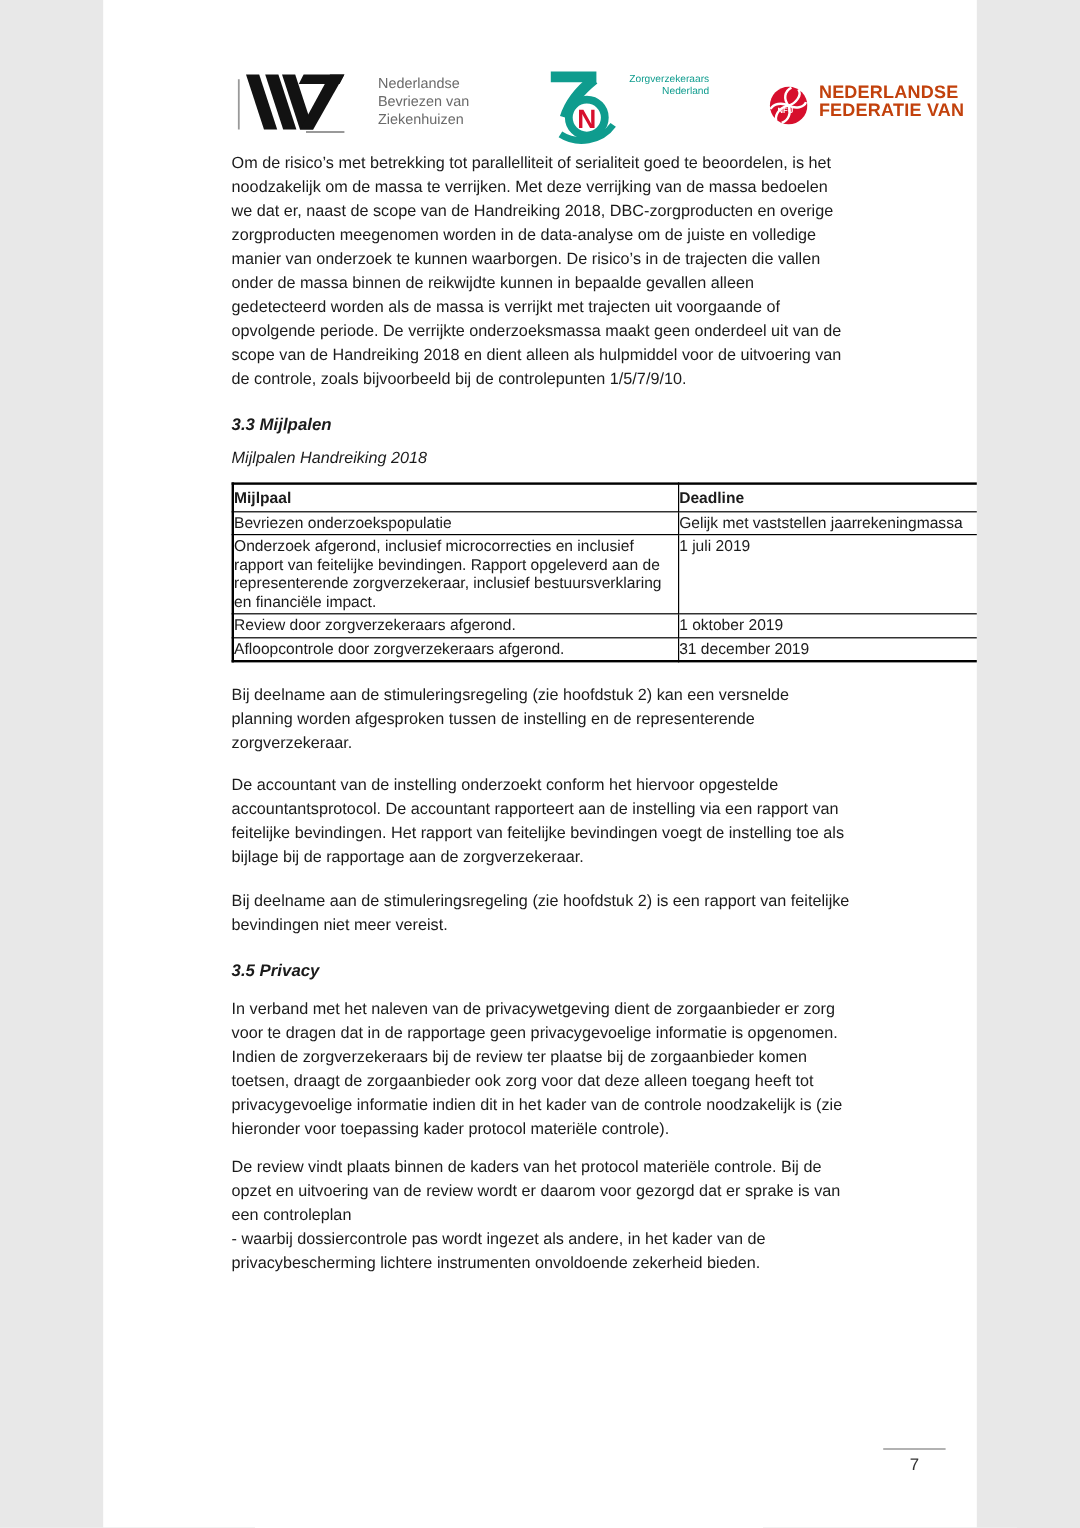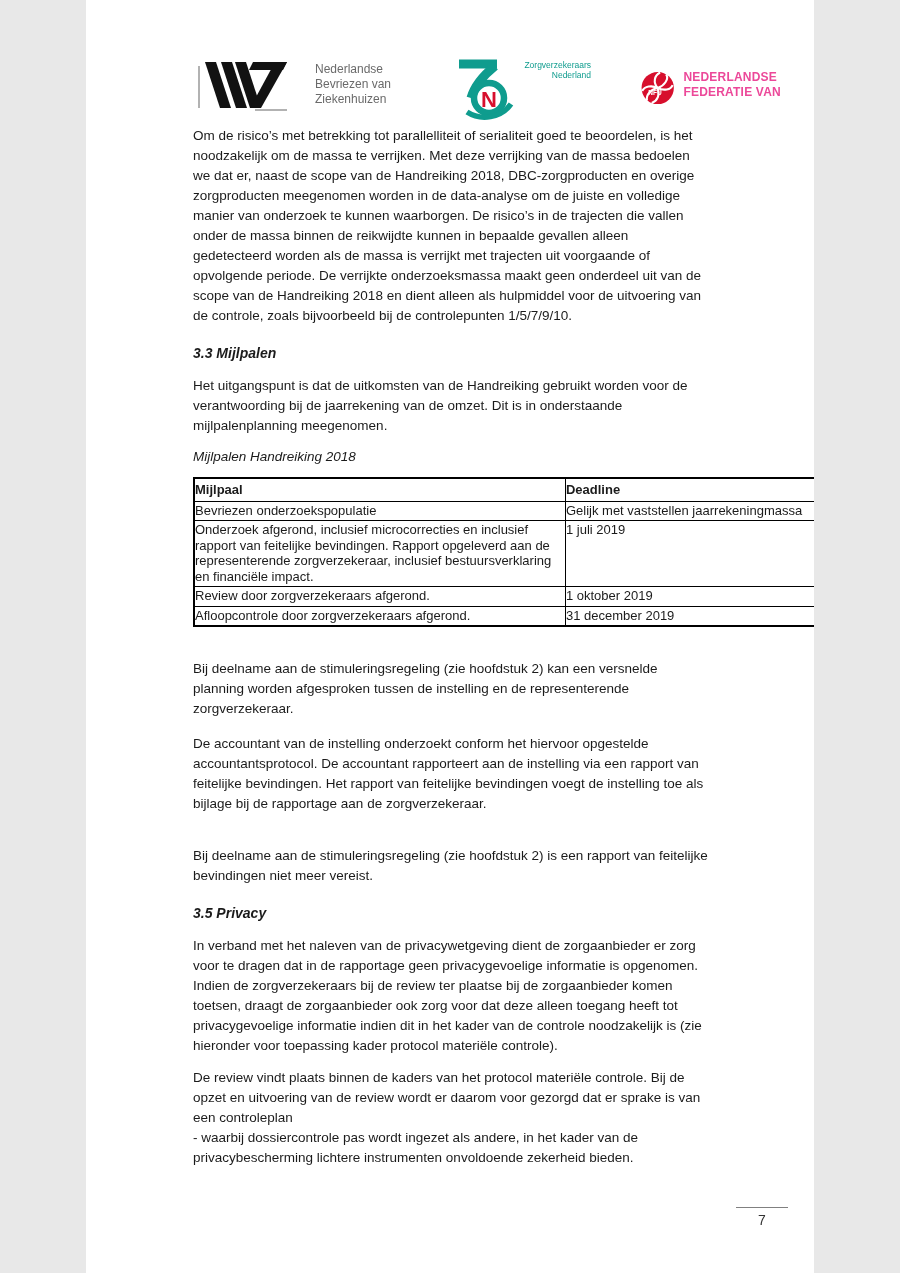--- a/index.html
+++ b/index.html
@@ -18,28 +18,28 @@
   .logos{position:relative;height:64px;margin-bottom:2px;}
   .logo{position:absolute;top:0;display:flex;align-items:flex-start;}
   .logo-nvz{left:4px;}
   .logo-zn{left:258px;}
   .logo-nfu{left:448px;}
   .nvz-mark{width:92px;height:58px;}
   .nvz-text{margin-left:26px;margin-top:4px;font-size:12px;line-height:15px;color:#6a6a6a;}
   .zn-mark{width:66px;height:62px;}
   .zn-text{margin-left:2px;margin-top:2px;font-size:8.5px;line-height:10px;color:#0f9c8e;text-align:right;width:72px;}
   .nfu-mark{width:56px;height:58px;margin-top:1px;}
-  .nfu-text{margin-left:9px;margin-top:12px;font-size:12px;line-height:15px;font-weight:bold;color:#ec4899;letter-spacing:.2px;}
+  .nfu-text{margin-left:9px;margin-top:12px;font-size:15px;line-height:15px;font-weight:bold;color:#c2410c;letter-spacing:.2px;}
   
   .para{font-size:13.5px;line-height:20px;margin:0 0 0 0;}
   .p1{margin-top:4px;}
   .sec-heading{font-style:italic;font-weight:bold;font-size:14px;line-height:16px;margin-top:19px;}
   .after-heading{margin-top:15px;}
   .caption{font-style:italic;font-size:13.5px;line-height:16px;margin-top:13px;}
-  .gap19{margin-top:32px;}
+  .gap19{margin-top:17px;}
   .gap12{margin-top:12px;}
   
   table.milestones{
     border-collapse:collapse;
     width:650px;
     margin-top:12px;
     border:2px solid #000;
     table-layout:fixed;
   }
   table.milestones th, table.milestones td{
@@ -111,21 +111,20 @@
       </svg>
       <div class="nfu-text">
         <div>NEDERLANDSE FEDERATIE VAN</div>
       </div>
     </div>
   </div>
 
   <p class="para p1">Om de risico’s met betrekking tot parallelliteit of serialiteit goed te beoordelen, is het noodzakelijk om de massa te verrijken. Met deze verrijking van de massa bedoelen we dat er, naast de scope van de Handreiking 2018, DBC-zorgproducten en overige zorgproducten meegenomen worden in de data-analyse om de juiste en volledige manier van onderzoek te kunnen waarborgen. De risico’s in de trajecten die vallen onder de massa binnen de reikwijdte kunnen in bepaalde gevallen alleen gedetecteerd worden als de massa is verrijkt met trajecten uit voorgaande of opvolgende periode. De verrijkte onderzoeksmassa maakt geen onderdeel uit van de scope van de Handreiking 2018 en dient alleen als hulpmiddel voor de uitvoering van de controle, zoals bijvoorbeeld bij de controlepunten 1/5/7/9/10.</p>
 
   <div class="sec-heading">3.3 Mijlpalen</div>
-  <p class="para after-heading">Het uitgangspunt is dat de uitkomsten van de Handreiking gebruikt worden voor de verantwoording bij de jaarrekening van de omzet. Dit is in onderstaande mijlpalenplanning meegenomen.</p>
   <div class="caption">Mijlpalen Handreiking 2018</div>
 
   <table class="milestones">
     <colgroup>
       <col class="col-mijlpaal">
       <col class="col-deadline">
     </colgroup>
     <thead>
       <tr>
         <th>Mijlpaal</th>

